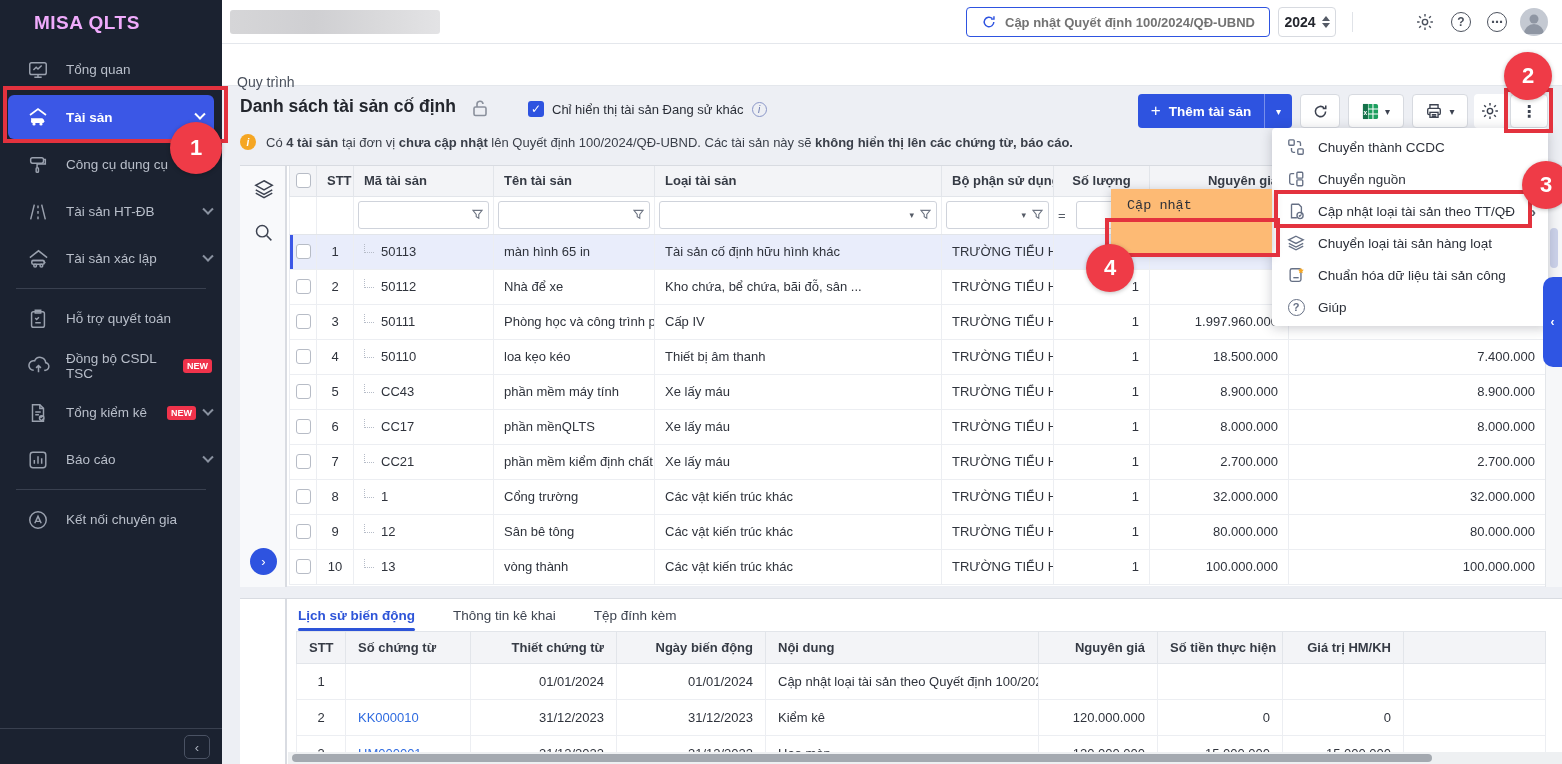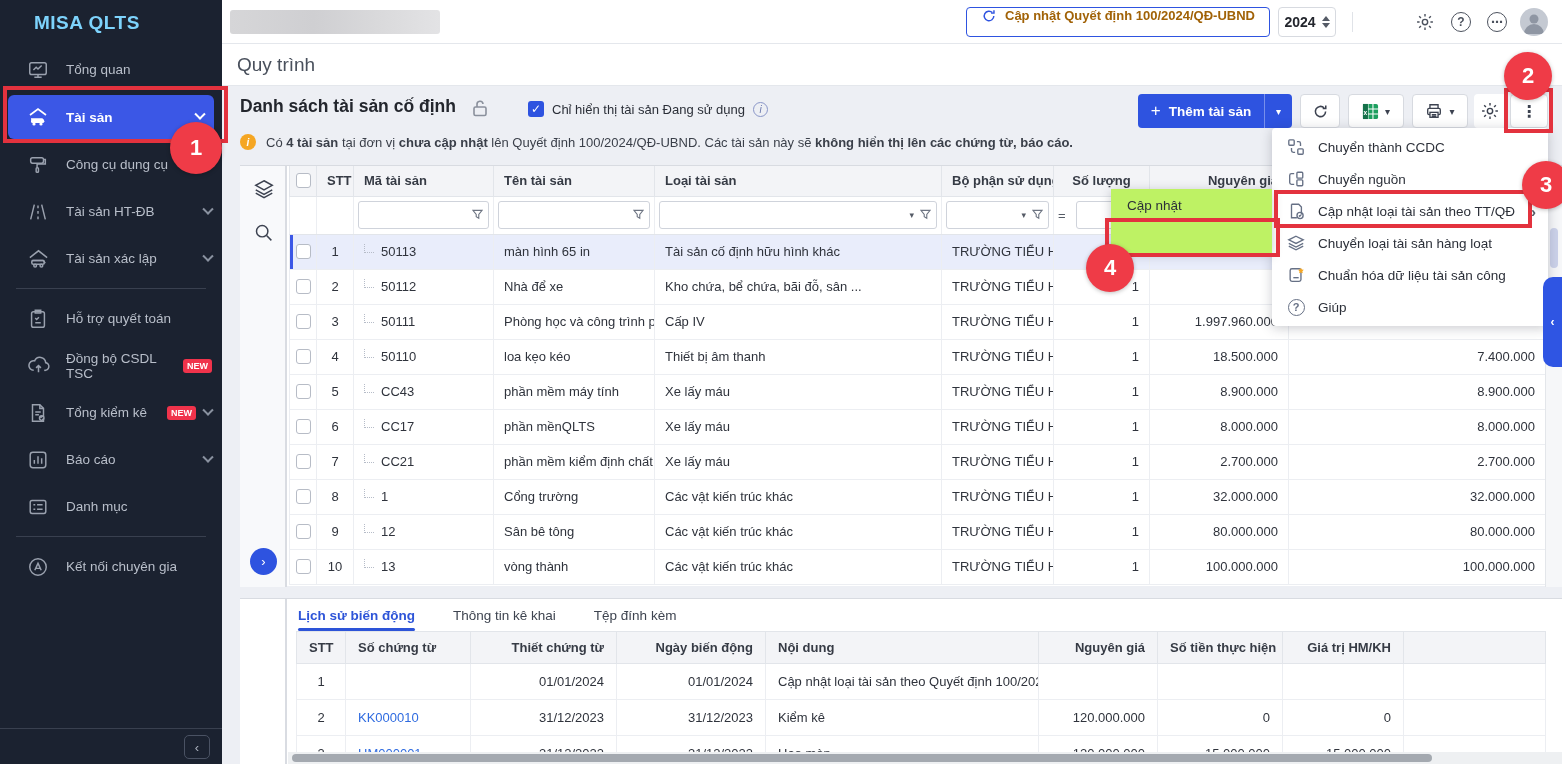--- a/index.html
+++ b/index.html
@@ -2,51 +2,51 @@
 <html><head>
 <meta charset="utf-8">
 <style>
   * { margin:0; padding:0; box-sizing:border-box; }
   html,body { background:#cfd3da; }
   body { font-family:"Liberation Sans","DejaVu Sans",sans-serif; }
   .app { position:relative; width:1562px; height:764px; background:#edeff4; overflow:hidden; font-size:13px; color:#2f333c; }
 
   
   .sidebar { position:absolute; left:0; top:0; width:222px; height:764px; background:#1b2230; color:#b9bfca; z-index:5; }
-  .logo { height:46px; display:flex; align-items:center; padding-left:34px; color:#7dd3fc; font-weight:bold; font-size:19px; letter-spacing:.5px; }
+  .logo { height:46px; display:flex; align-items:center; padding-left:34px; color:#f0abfc; font-weight:bold; font-size:19px; letter-spacing:.5px; }
   .side-item { height:47px; display:flex; align-items:center; padding:0 10px 0 26px; cursor:pointer; font-size:13.5px; }
   .side-item .sicon { width:24px; height:24px; margin-right:16px; flex:0 0 24px; display:flex; align-items:center; justify-content:center; color:#9aa1ae; }
   .side-item .slabel { flex:1; }
   .side-item.active { background:#3b57e6; color:#fff; border-radius:6px; margin:2px 8px; height:44px; padding-left:18px; }
   .side-item.active .sicon { color:#fff; }
   .sdivider { height:1px; background:#39404f; margin:6px 16px; }
   .newbadge { background:#f0334b; color:#fff; font-size:9px; font-weight:bold; border-radius:3px; padding:2px 4px; margin-left:6px; }
   .chev { width:8px; height:8px; border-right:2px solid #8a92a0; border-bottom:2px solid #8a92a0; transform:rotate(45deg) translate(-2px,-2px); }
   .side-item.active .chev { border-color:#fff; }
   .side-bottom { position:absolute; bottom:0; left:0; right:0; border-top:1px solid #39404f; height:36px; }
   .collapse-btn { position:absolute; right:12px; top:6px; width:26px; height:24px; border:1px solid #4a5263; border-radius:5px; color:#aab1bd; display:flex; align-items:center; justify-content:center; font-size:13px; cursor:pointer; }
 
   
   .topbar { position:absolute; left:222px; top:0; width:1340px; height:44px; background:#fff; border-bottom:1px solid #e4e7ec; z-index:4; }
   .org-blur { position:absolute; left:8px; top:10px; width:210px; height:24px; border-radius:3px;
     background:linear-gradient(90deg,#d6d6d8 0%,#cfcfd2 40%,#d9d9db 70%,#e3e3e5 100%); }
-  .upd-btn { position:absolute; left:744px; top:7px; height:30px; padding:0 14px; border:1px solid #2e53e0; border-radius:4px; color:#a16207; font-weight:bold; font-size:13px; display:flex; gap:8px; background:#fff; cursor:pointer; }
+  .upd-btn { position:absolute; left:744px; top:7px; height:30px; padding:0 14px; border:1px solid #2e53e0; border-radius:4px; color:#737373; font-weight:bold; font-size:13px; display:flex; align-items:center; gap:8px; background:#fff; cursor:pointer; }
   .year-box { position:absolute; left:1056px; top:7px; width:58px; height:30px; border:1px solid #d7dae0; border-radius:4px; display:flex; align-items:center; justify-content:center; gap:6px; font-weight:bold; font-size:14px; color:#23262d; background:#fff; cursor:pointer; }
   .spin { display:flex; flex-direction:column; gap:2px; }
   .spin i { width:0; height:0; border-left:4px solid transparent; border-right:4px solid transparent; }
   .spin .up { border-bottom:5px solid #555b66; }
   .spin .dn { border-top:5px solid #555b66; }
   .top-div { position:absolute; left:1130px; top:12px; width:1px; height:20px; background:#e0e3e8; }
   .top-ico { position:absolute; top:11px; width:22px; height:22px; color:#4c525e; display:flex; align-items:center; justify-content:center; cursor:pointer; }
   .ring { width:20px; height:20px; border:1.6px solid #4c525e; border-radius:50%; display:flex; align-items:center; justify-content:center; font-size:12px; font-weight:bold; }
   .avatar { position:absolute; left:1298px; top:8px; width:28px; height:28px; border-radius:50%; background:#c4c9d2; overflow:hidden; cursor:pointer; }
 
   
   .tabsrow { position:absolute; left:222px; top:44px; width:1340px; height:42px; background:#fff; border-bottom:1px solid #e4e7ec; z-index:3; }
-  .tab { position:absolute; top:0; height:42px; display:flex; align-items:center; font-size:19px; color:#49505c; cursor:pointer; }
+  .tab { position:absolute; top:17px; height:42px; display:flex; align-items:center; font-size:14px; color:#49505c; cursor:pointer; }
   .tab.active { color:#2d54d8; font-weight:bold; }
   .tab.active::after { content:""; position:absolute; left:0; right:0; bottom:0; height:3px; background:#2d54d8; border-radius:2px 2px 0 0; }
 
   
   .title { position:absolute; left:240px; top:96px; font-size:17.5px; font-weight:bold; color:#23262d; }
   .lock-ico { position:absolute; left:472px; top:99px; color:#8a909c; }
   .filter-check { position:absolute; left:528px; top:101px; display:flex; align-items:center; gap:8px; cursor:pointer; color:#2b2f38; font-size:13px; }
   .cbx { width:16px; height:16px; border-radius:3px; background:#2e53e0; color:#fff; display:flex; align-items:center; justify-content:center; font-size:12px; }
   .info-blue { width:15px; height:15px; border:1.4px solid #8a96c8; color:#6a77ad; border-radius:50%; font-size:10px; font-style:italic; display:flex; align-items:center; justify-content:center; }
   .btn { position:absolute; top:94px; height:34px; background:#fff; border:1px solid #d7dae0; border-radius:4px; display:flex; align-items:center; justify-content:center; gap:6px; cursor:pointer; color:#3c4250; }
@@ -106,21 +106,21 @@
 
   
   .hscroll { position:absolute; left:288px; top:752px; width:1274px; height:12px; background:#eef0f2; z-index:65; }
   .hthumb { position:absolute; left:4px; top:2px; width:1140px; height:8px; border-radius:4px; background:#a4a9b0; }
 
   
   .menu { position:absolute; left:1272px; top:128px; width:276px; height:198px; background:#fff; border-radius:4px; box-shadow:0 2px 12px rgba(40,45,60,.25); z-index:50; padding-top:3px; }
   .mitem { height:32px; display:flex; align-items:center; padding:0 12px 0 14px; gap:12px; font-size:13.5px; color:#2c3039; cursor:pointer; }
   .mitem .micon { width:20px; height:20px; flex:0 0 20px; color:#667085; display:flex; align-items:center; justify-content:center; }
   .mitem .marrow { margin-left:auto; color:#555b66; font-size:15px; font-weight:bold; }
-  .submenu { position:absolute; left:1111px; top:189px; width:161px; height:64px; background:#bef264; box-shadow:0 2px 10px rgba(40,45,60,.25); z-index:50; }
+  .submenu { position:absolute; left:1111px; top:189px; width:161px; height:64px; background:#fdba74; box-shadow:0 2px 10px rgba(40,45,60,.25); z-index:50;font-family:Liberation Mono, monospace; }
   .smitem { height:32px; display:flex; align-items:center; padding:0 16px; font-size:13.5px; color:#2c3039; cursor:pointer; }
   .qring { width:17px; height:17px; border:1.5px solid #667085; border-radius:50%; font-size:11px; font-weight:bold; color:#667085; display:flex; align-items:center; justify-content:center; }
 
   
   .rbox { position:absolute; border:4px solid #e3323e; z-index:100; pointer-events:none; }
   .rnum { position:absolute; width:48px; height:48px; border-radius:50%; background:#ef3b47; color:#fff; font-size:22px; font-weight:bold; display:flex; align-items:center; justify-content:center; z-index:101; box-shadow:0 1px 4px rgba(0,0,0,.25); pointer-events:none; }
 
   svg { display:block; }
 </style>
 </head>
@@ -234,29 +234,20 @@
       <span class="sicon">
           <svg width="22" height="22" viewBox="0 0 24 24" fill="none" stroke="currentColor" stroke-width="1.6">
             <rect x="3.5" y="3.5" width="17" height="17" rx="3"></rect>
             <path d="M8 16v-4M12 16V8M16 16v-6"></path>
           </svg>
         </span>
       <span class="slabel">Báo cáo</span>
       <span class="chev"></span>
     </div>
 
-    <div class="side-item">
-      <span class="sicon">
-          <svg width="22" height="22" viewBox="0 0 24 24" fill="none" stroke="currentColor" stroke-width="1.6">
-            <rect x="3.5" y="5" width="17" height="14" rx="2"></rect>
-            <path d="M7 9.5h2M11 9.5h6M7 14.5h2M11 14.5h6"></path>
-          </svg>
-        </span>
-      <span class="slabel">Danh mục</span>
-    </div>
 
     <div class="sdivider"></div>
 
     <div class="side-item">
       <span class="sicon">
           <svg width="22" height="22" viewBox="0 0 24 24" fill="none" stroke="currentColor" stroke-width="1.6">
             <circle cx="12" cy="12" r="9"></circle>
             <path d="M8.5 15.5L12 8l3.5 7.5M10 13.5h4"></path>
           </svg>
         </span>
@@ -313,21 +304,21 @@
 
   <div class="title">Danh sách tài sản cố định</div>
   <div class="lock-ico">
       <svg width="16" height="18" viewBox="0 0 16 18" fill="none" stroke="currentColor" stroke-width="1.6">
         <rect x="2" y="8" width="12" height="8.5" rx="1.5"></rect>
         <path d="M5 8V5.5A3 3 0 0 1 11 5"></path>
       </svg>
     </div>
   <div class="filter-check">
     <span class="cbx">✓</span>
-    <span>Chỉ hiển thị tài sản Đang sử dụng</span>
+    <span>Chỉ hiển thị tài sản Đang sử khác</span>
     <span class="info-blue">i</span>
   </div>
 
   <div class="add-btn">
     <span class="add-main">
         <span class="add-plus">+</span>
         <span>Thêm tài sản</span>
       </span>
     <span class="add-caret">
         <span class="caret">▾</span>

